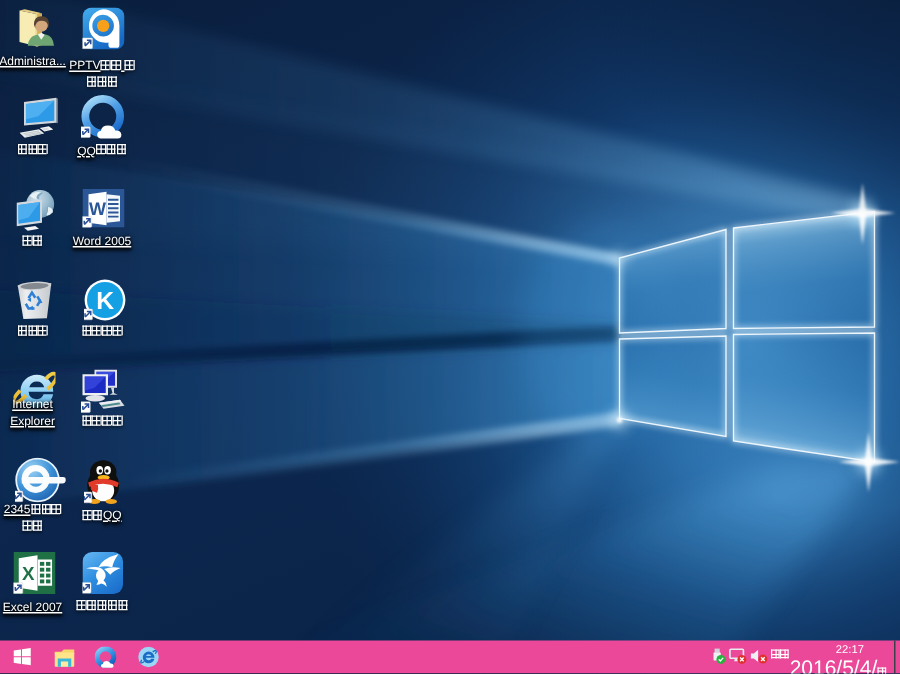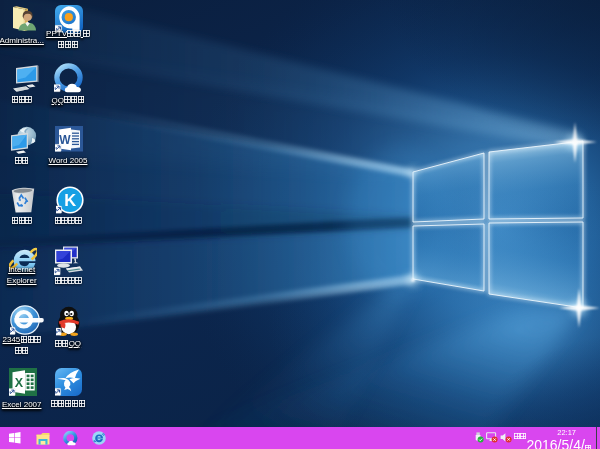--- a/index.html
+++ b/index.html
@@ -2,21 +2,21 @@
 <html><head>
 <meta charset="utf-8">
 <style>
 html,body{margin:0;padding:0;width:600px;height:449px;overflow:hidden;background:#0a2040;font-family:"Liberation Sans",sans-serif;}
 #d{position:relative;width:600px;height:449px;}
 #wall{position:absolute;left:0;top:0;}
 .lbl{position:absolute;color:#fff;font-size:8px;line-height:11px;text-align:center;text-shadow:0 1px 2px rgba(0,0,0,.95),0 0 3px rgba(0,0,0,.7);filter:drop-shadow(0 1px 1px rgba(0,0,0,.75));white-space:pre-line;text-decoration:underline;}
 .ic{position:absolute;}
 .c{display:inline-block;width:6.2px;height:6.6px;margin:0 .35px;vertical-align:-0.5px;background:linear-gradient(#fff,#fff) 0 0/6.2px .85px,linear-gradient(#fff,#fff) 0 2.9px/6.2px .85px,linear-gradient(#fff,#fff) 0 5.75px/6.2px .85px,linear-gradient(#fff,#fff) 0 0/0.85px 6.6px,linear-gradient(#fff,#fff) 2.7px 0/0.85px 6.6px,linear-gradient(#fff,#fff) 5.35px 0/0.85px 6.6px;background-repeat:no-repeat;}
 .c7{display:inline-block;width:5.6px;height:6px;margin:0 .3px;vertical-align:-0.5px;background:linear-gradient(#fff,#fff) 0 0/5.6px .8px,linear-gradient(#fff,#fff) 0 2.6px/5.6px .8px,linear-gradient(#fff,#fff) 0 5.2px/5.6px .8px,linear-gradient(#fff,#fff) 0 0/0.8px 6px,linear-gradient(#fff,#fff) 2.4px 0/0.8px 6px,linear-gradient(#fff,#fff) 4.8px 0/0.8px 6px;background-repeat:no-repeat;}
-#bar{position:absolute;left:0;top:427px;width:600px;height:22px;background:#d946ef;}
+#bar{position:absolute;left:0;top:427px;width:600px;height:22px;background:#ec4899;}
 #bar .bico{position:absolute;}
 #tray{position:absolute;right:0;top:0;height:22px;}
 .trayt{position:absolute;color:#fff;font-size:7.5px;text-align:right;}
 </style>
 </head>
 <body>
 <div id="d">
 <svg id="wall" width="600" height="449" viewBox="0 0 600 449">
 <defs>
 <linearGradient id="base" x1="0" y1="0" x2="0.6" y2="1">
@@ -398,21 +398,21 @@
 <rect x="0" y="0" width="27" height="28" rx="6.5" fill="url(#xl)"></rect>
 <path d="M2.4 10.8 Q7.6 9.6 10.4 10.2 Q13.8 11 15.2 14.2 Q16 17 14 18.9 Q15.8 20.3 16.2 23.2 Q14.4 21.4 12.4 21 Q10.8 22 9.2 21.8 Q10.2 20.6 10.4 19.2 Q8.8 17.6 9 15.4 Q9.2 13.2 10.6 12.2 Q7.4 11.5 2.4 10.8 Z" fill="#fff"></path>
 <path d="M10.6 10.3 Q13.2 4.4 24 1.4 Q20.4 6.4 19.8 10.4 Q15.2 8.7 10.6 10.3 Z" fill="#fff"></path>
 <path d="M14.4 11.3 Q19.4 9.3 25.4 10.7 Q20.8 12.5 18.5 15.2 Q16.2 12.7 14.4 11.3 Z" fill="#fff"></path>
 <g>
           <rect x="-1.5" y="20.3" width="7.2" height="7.2" rx="0.8" fill="#fff" stroke="#c8ccd0" stroke-width="0.3"></rect>
           <path d="M1.9 21.9 l2.6 0 l0 2.6 m-0.1 -2.5 l-3.1 3.1 m0 0 q-0.6 0.7 -0.6 -0.4 l0 -1.6" stroke="#2a4f96" stroke-width="1" fill="none"></path>
         </g>
       </svg>
 <div class="lbl" style="left:-1.3px;top:35px;width:46px">Administra...</div>
-<div class="lbl" style="left:46px;top:28px;width:44px">PPTV<i class="c"></i><i class="c"></i> <i class="c"></i><br><i class="c"></i><i class="c"></i><i class="c"></i></div>
+<div class="lbl" style="left:46px;top:38px;width:44px">PPTV<i class="c"></i><i class="c"></i> <i class="c"></i><br><i class="c"></i><i class="c"></i><i class="c"></i></div>
 <div class="lbl" style="left:-1.3px;top:94.5px;width:46px"><i class="c"></i><i class="c"></i><i class="c"></i></div>
 <div class="lbl" style="left:46px;top:94.5px;width:44px">QQ<i class="c"></i><i class="c"></i><i class="c"></i></div>
 <div class="lbl" style="left:-1.3px;top:155px;width:46px"><i class="c"></i><i class="c"></i></div>
 <div class="lbl" style="left:46px;top:155px;width:44px">Word 2005</div>
 <div class="lbl" style="left:-1.3px;top:215.5px;width:46px"><i class="c"></i><i class="c"></i><i class="c"></i></div>
 <div class="lbl" style="left:46px;top:215.5px;width:44px"><i class="c"></i><i class="c"></i><i class="c"></i><i class="c"></i></div>
 <div class="lbl" style="left:-1.3px;top:264px;width:46px">Internet<br>Explorer</div>
 <div class="lbl" style="left:46px;top:275.5px;width:44px"><i class="c"></i><i class="c"></i><i class="c"></i><i class="c"></i></div>
 <div class="lbl" style="left:-1.3px;top:334px;width:46px">2345<i class="c"></i><i class="c"></i><i class="c"></i><br><i class="c"></i><i class="c"></i></div>
 <div class="lbl" style="left:46px;top:338px;width:44px"><i class="c"></i><i class="c"></i>QQ</div>

